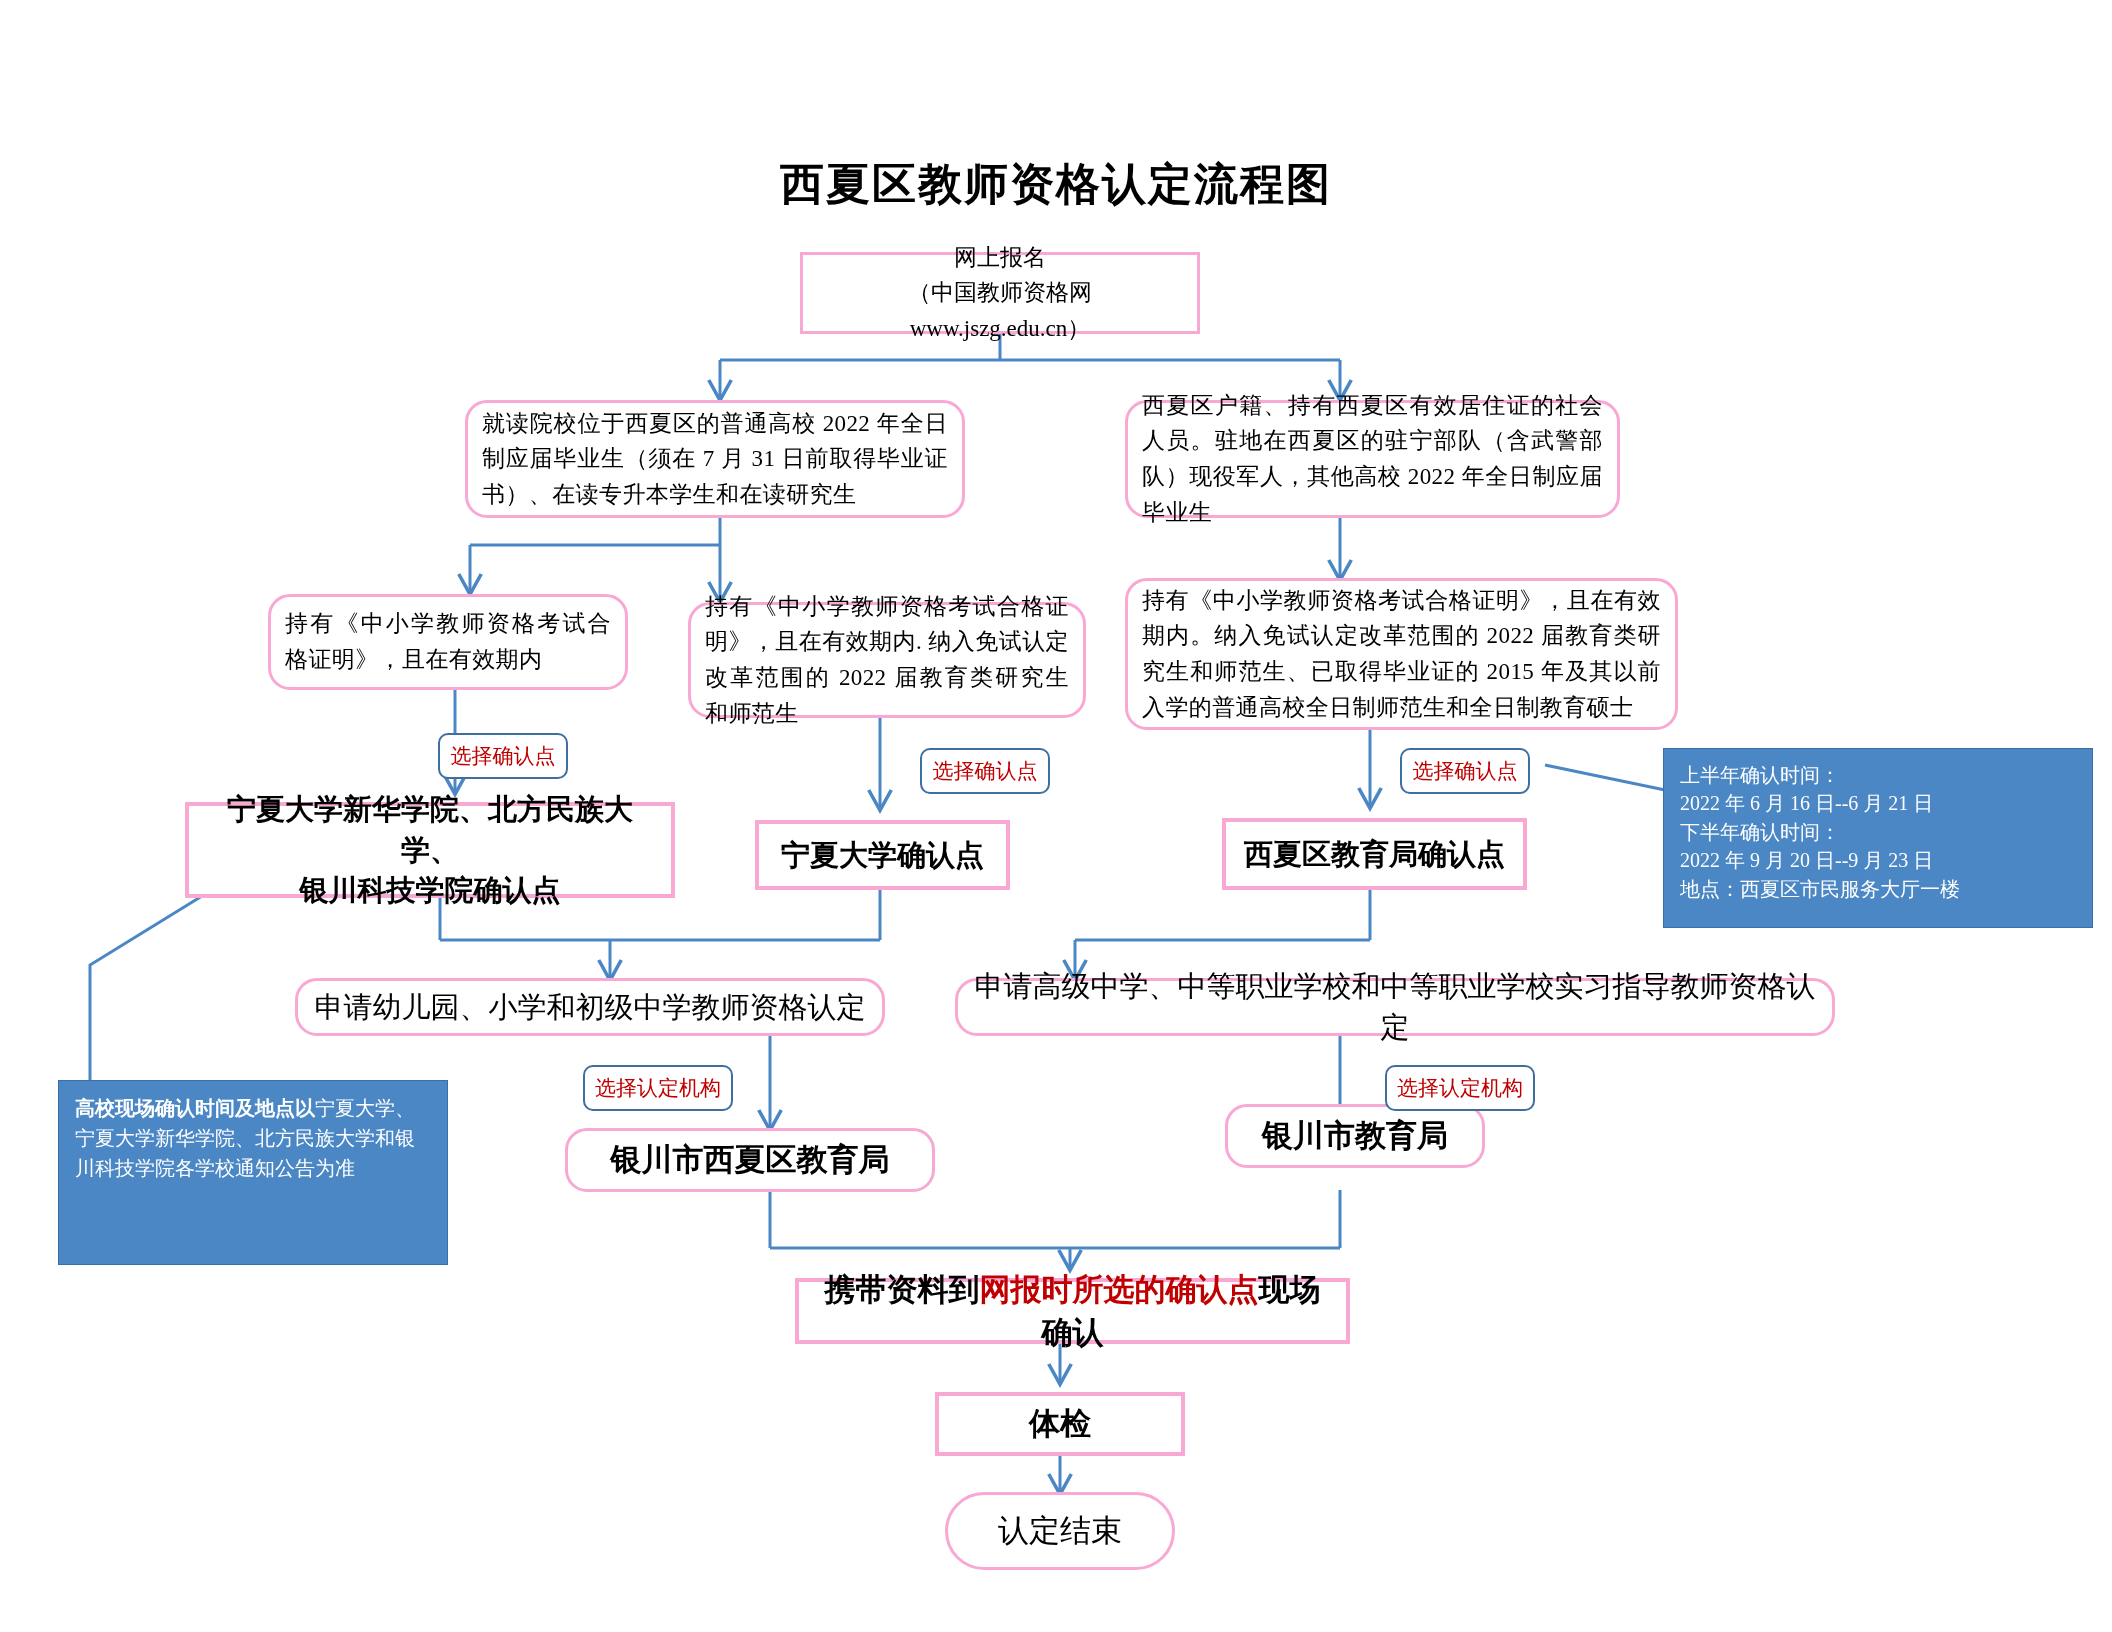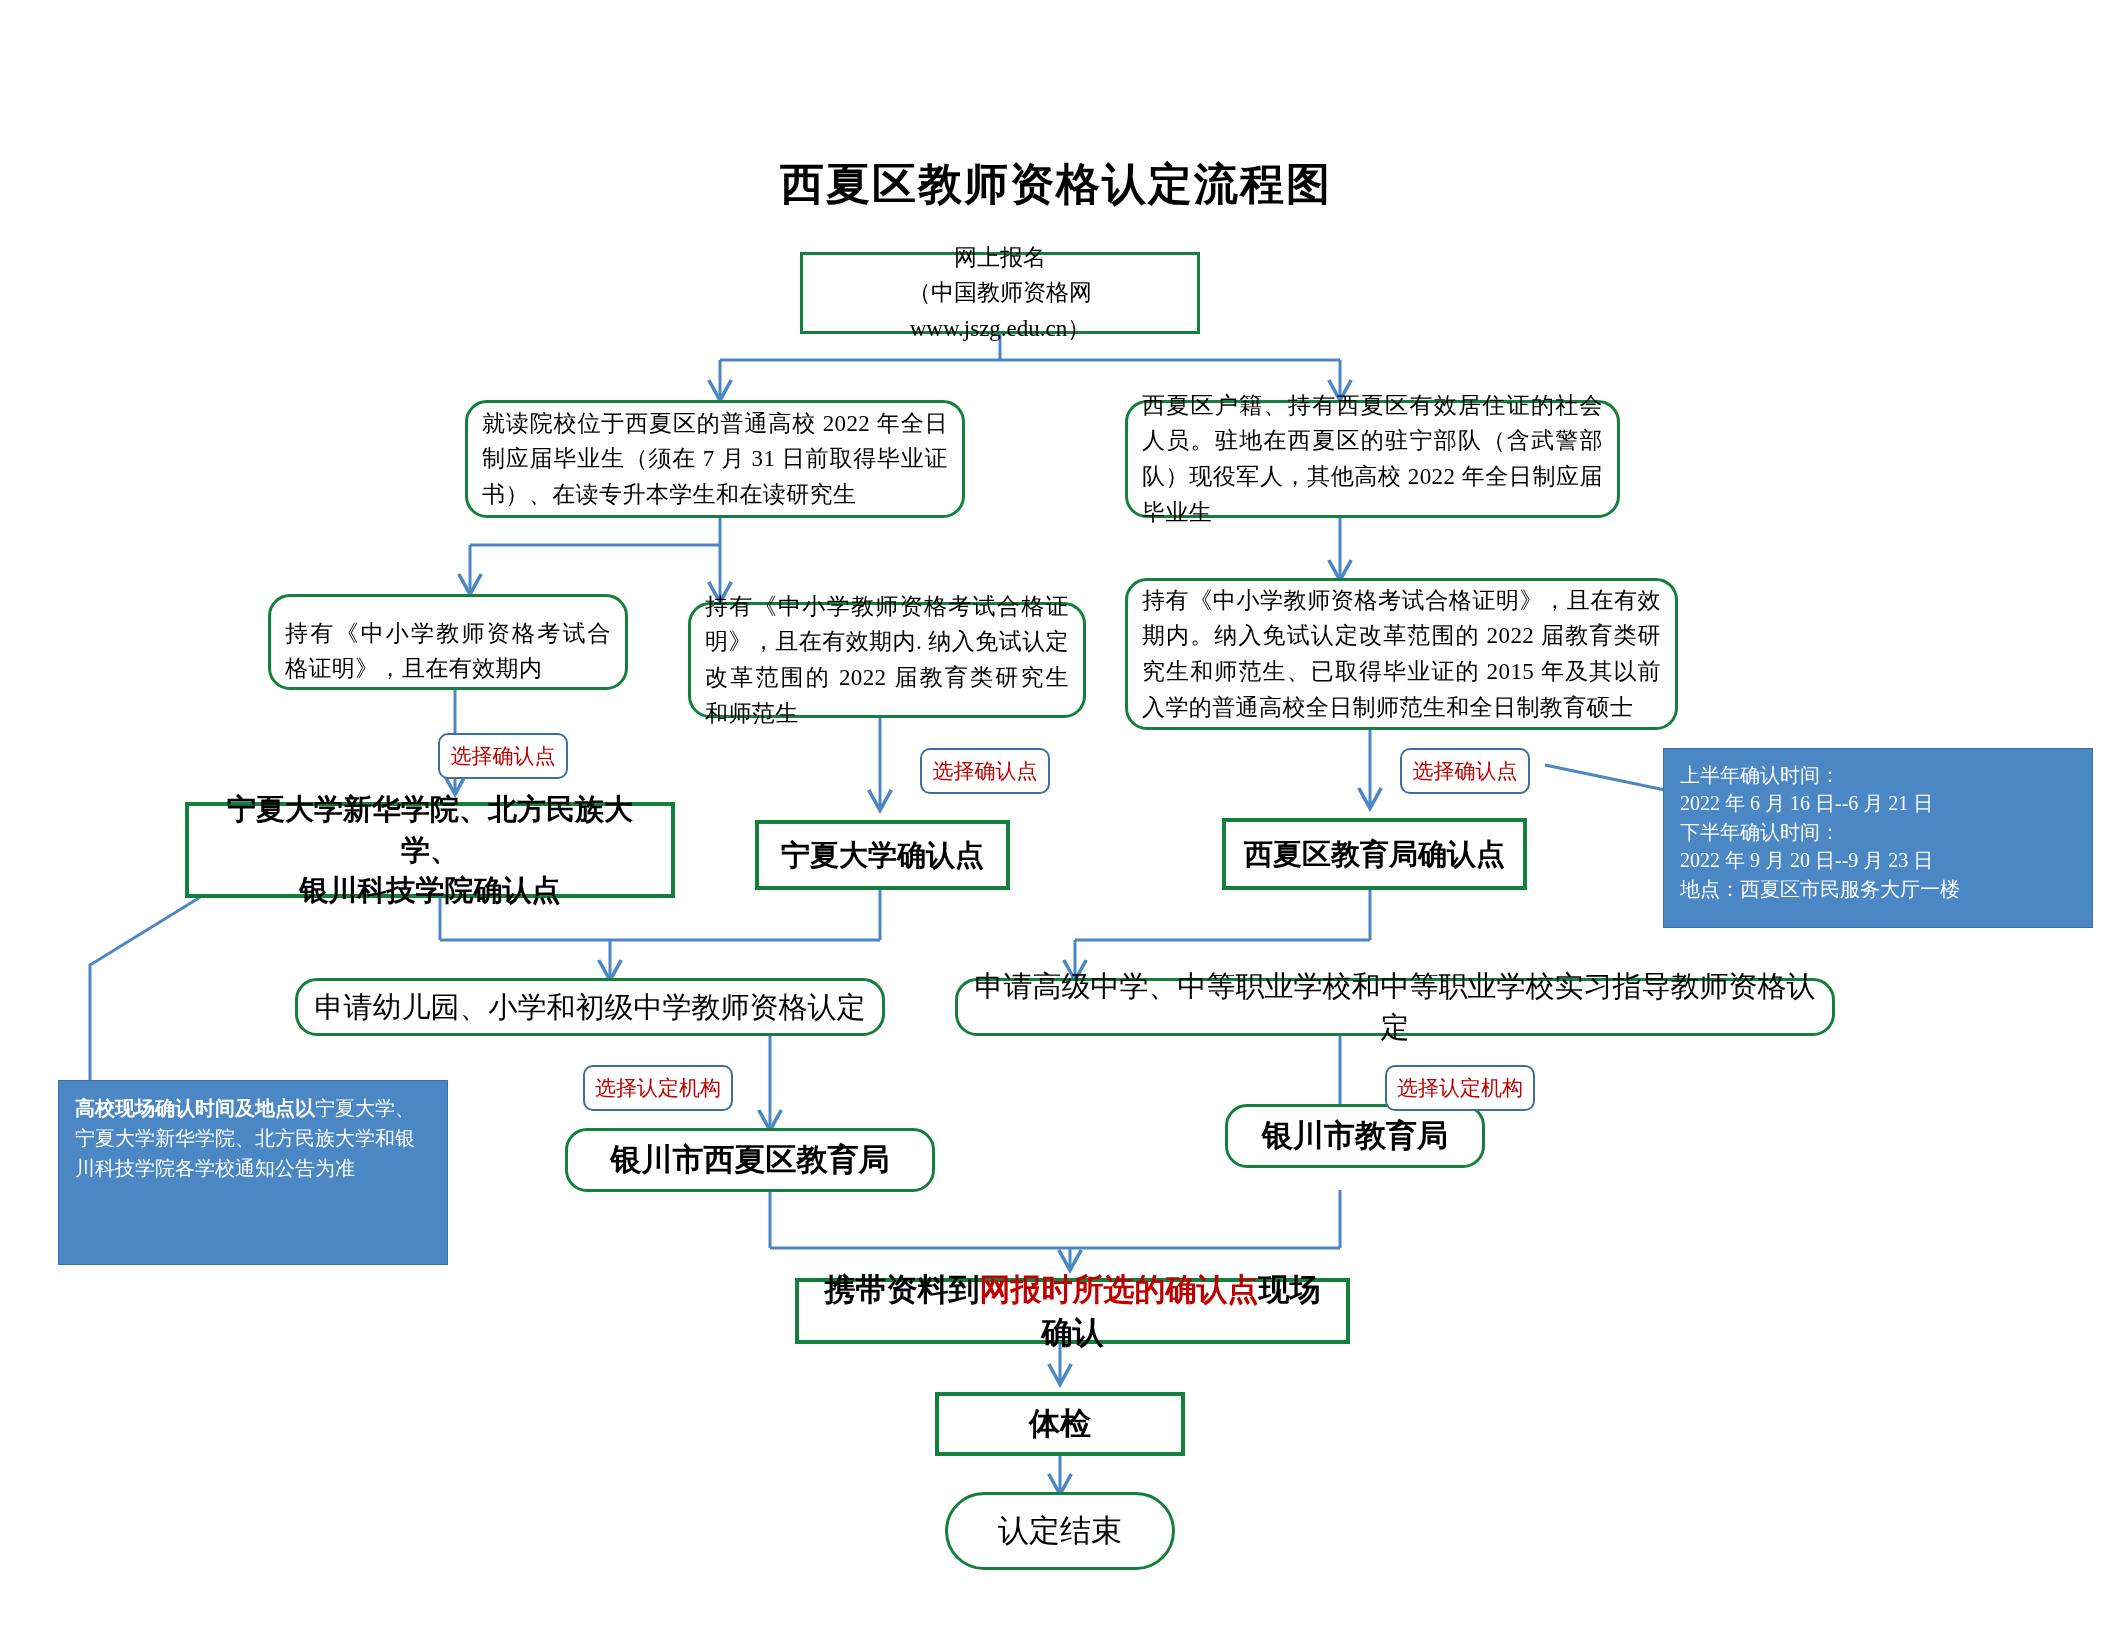--- a/index.html
+++ b/index.html
@@ -22,21 +22,21 @@
     height: 1632px;
     pointer-events: none;
   }
   .node {
     position: absolute;
     box-sizing: border-box;
     display: flex;
     align-items: center;
     justify-content: center;
     background: #ffffff;
-    border: 3px solid #15803d;
+    border: 3px solid #f9a8d4;
     color: #000000;
     text-align: center;
     z-index: 2;
   }
   .node .inner { width: 100%; padding: 0 14px; box-sizing: border-box; }
 
   
   .sq       { border-radius: 0; }
   .round    { border-radius: 22px; }
   .pill     { border-radius: 999px; }
@@ -175,21 +175,21 @@
   </div>
 
   <div class="node round" style="left:465px; top:400px; width:500px; height:118px;">
     <div class="inner fs-md just t-left">就读院校位于西夏区的普通高校 2022 年全日制应届毕业生（须在 7 月 31 日前取得毕业证书）、在读专升本学生和在读研究生</div>
   </div>
 
   <div class="node round" style="left:1125px; top:400px; width:495px; height:118px;">
     <div class="inner fs-md just t-left">西夏区户籍、持有西夏区有效居住证的社会人员。驻地在西夏区的驻宁部队（含武警部队）现役军人，其他高校 2022 年全日制应届毕业生</div>
   </div>
 
-  <div class="node round" style="left:268px; top:594px; width:360px; height:96px;align-items:flex-end;">
+  <div class="node round" style="left:268px; top:594px; width:360px; height:96px;">
     <div class="inner fs-md just t-left">持有《中小学教师资格考试合格证明》，且在有效期内</div>
   </div>
 
   <div class="node round" style="left:688px; top:602px; width:398px; height:116px;">
     <div class="inner fs-md just t-left">持有《中小学教师资格考试合格证明》，且在有效期内. 纳入免试认定改革范围的 2022 届教育类研究生和师范生</div>
   </div>
 
   <div class="node round" style="left:1125px; top:578px; width:553px; height:152px;">
     <div class="inner fs-md just t-left">持有《中小学教师资格考试合格证明》，且在有效期内。纳入免试认定改革范围的 2022 届教育类研究生和师范生、已取得毕业证的 2015 年及其以前入学的普通高校全日制师范生和全日制教育硕士</div>
   </div>

